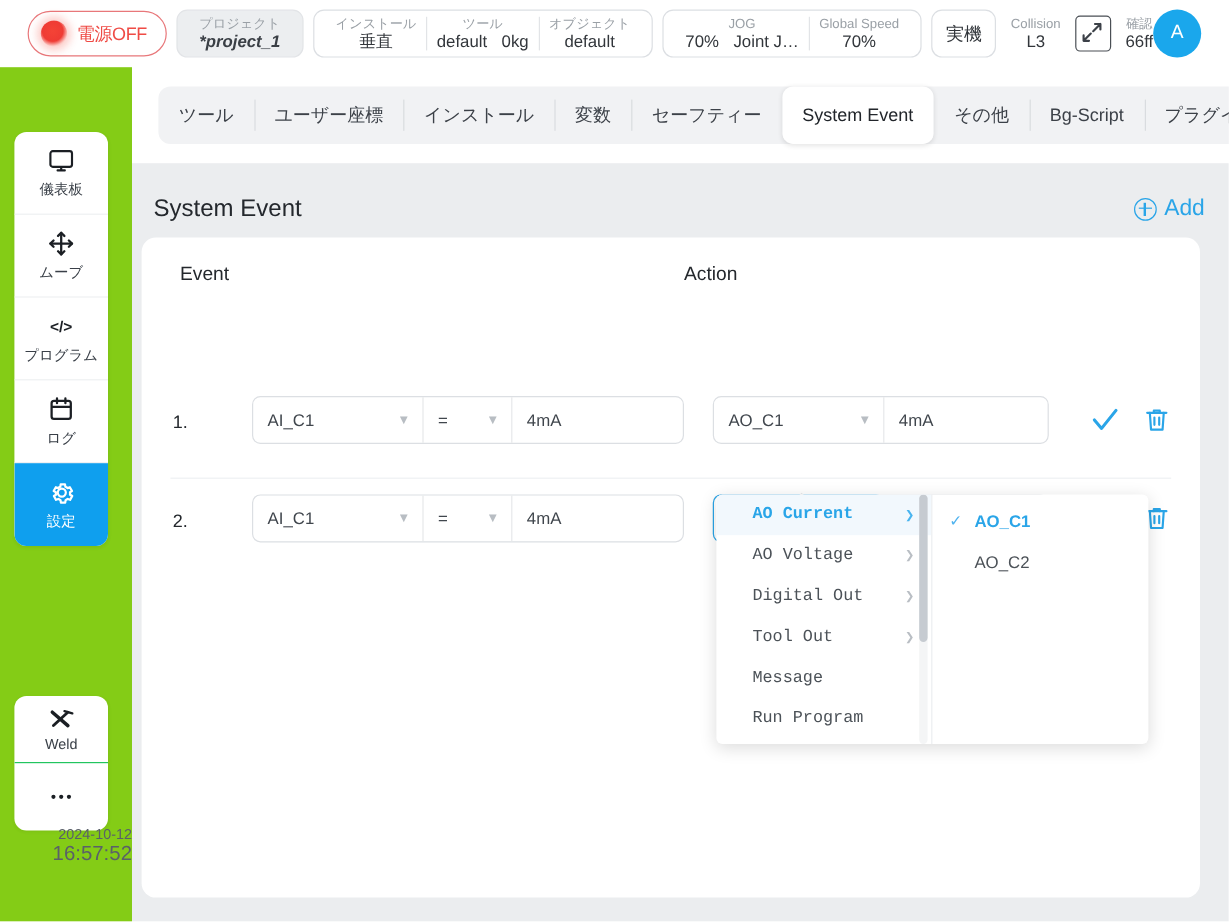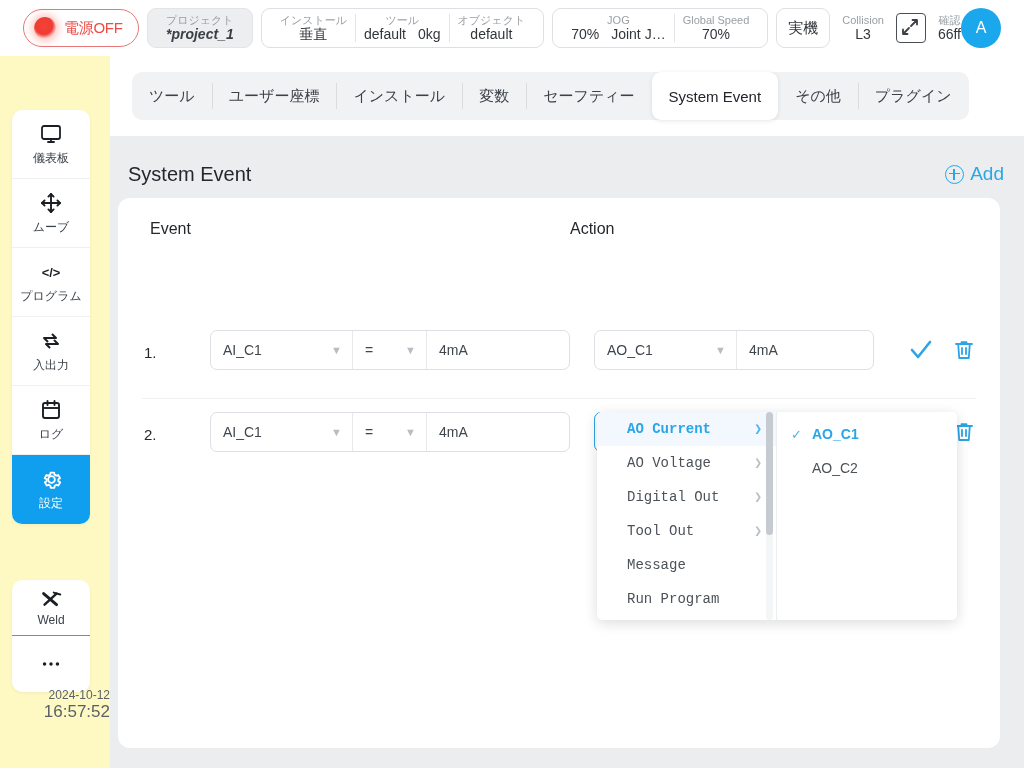--- a/index.html
+++ b/index.html
@@ -52,21 +52,21 @@
   .nobox { display: flex; flex-direction: column; align-items: center; justify-content: center;
            line-height: 1.15; padding: 0 4px; }
 
   .expand-icon { width: 30px; height: 30px; border: 1.6px solid #4a4f55; border-radius: 4px;
                  position: relative; flex: 0 0 auto; }
   .avatar { width: 40px; height: 40px; border-radius: 50%; background: #1aa7ec;
             color: #fff; font-size: 16px; display: flex; align-items: center; justify-content: center;
             flex: 0 0 auto; margin-left: -12px; }
 
   
-  .sidebar-wrap { position: absolute; left: 0; top: 56px; width: 110px; height: 712px; background: #fef9c3; text-decoration: underline; }
+  .sidebar-wrap { position: absolute; left: 0; top: 56px; width: 110px; height: 712px; background: #84cc16; text-decoration: underline; }
   .side-card { position: absolute; left: 12px; width: 78px; background: #fff; border-radius: 10px;
                overflow: hidden; box-shadow: 0 1px 3px rgba(0,0,0,0.06); }
   .side-card.main { top: 54px; }
   .side-card.tools { top: 524px; }
   .side-item { height: 69px; display: flex; flex-direction: column; align-items: center;
                justify-content: center; gap: 4px; border-bottom: 1px solid #eef0f2; }
   .side-item:last-child { border-bottom: none; }
   .side-item.active { background: #0f9fee; }
   .side-item.active .side-label { color: #fff; }
   .side-label { font-size: 12px; color: #3a4048; }
@@ -269,31 +269,20 @@
 
       <div class="side-item">
         <span class="side-icon">
           <svg width="26" height="18" viewBox="0 0 26 18">
               <text x="13" y="14" text-anchor="middle" font-family="Liberation Sans, sans-serif" font-size="14" font-weight="bold" fill="#1b1f24">&lt;/&gt;</text>
             </svg>
         </span>
         <span class="side-label">プログラム</span>
       </div>
 
-      <div class="side-item">
-        <span class="side-icon">
-          <svg width="22" height="22" viewBox="0 0 22 22">
-              <g stroke="#1b1f24" stroke-width="2" fill="none" stroke-linecap="round" stroke-linejoin="round">
-                <path d="M4 8h12l-3.5-3.5M4 8l3.5 3.5"></path>
-                <path d="M18 14H6l3.5 3.5M18 14l-3.5-3.5"></path>
-              </g>
-            </svg>
-        </span>
-        <span class="side-label">入出力</span>
-      </div>
 
       <div class="side-item">
         <span class="side-icon">
           <svg width="22" height="22" viewBox="0 0 22 22">
               <rect x="3" y="4" width="16" height="15" rx="2" fill="none" stroke="#1b1f24" stroke-width="1.9"></rect>
               <path d="M3 9h16" stroke="#1b1f24" stroke-width="1.9"></path>
               <path d="M7.5 2v4M14.5 2v4" stroke="#1b1f24" stroke-width="1.9" stroke-linecap="round"></path>
             </svg>
         </span>
         <span class="side-label">ログ</span>
@@ -340,20 +329,21 @@
 
   <div class="tabstrip">
     <div class="tabs">
       <div class="tab">ツール</div>
       <div class="tab">ユーザー座標</div>
       <div class="tab">インストール</div>
       <div class="tab">変数</div>
       <div class="tab">セーフティー</div>
       <div class="tab active">System Event</div>
       <div class="tab">その他</div>
+      <div class="tab">Bg-Script</div>
       <div class="tab">プラグイン</div>
     </div>
   </div>
 
   <div class="panel">
 
     <div class="panel-head">
       <div class="panel-title">System Event</div>
       <div class="add-btn">
         <span class="plus-circle"></span>

